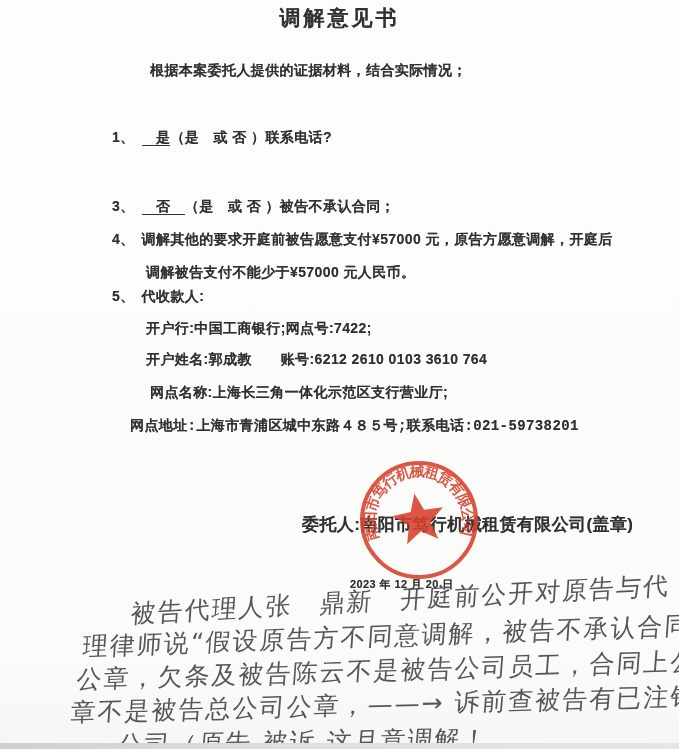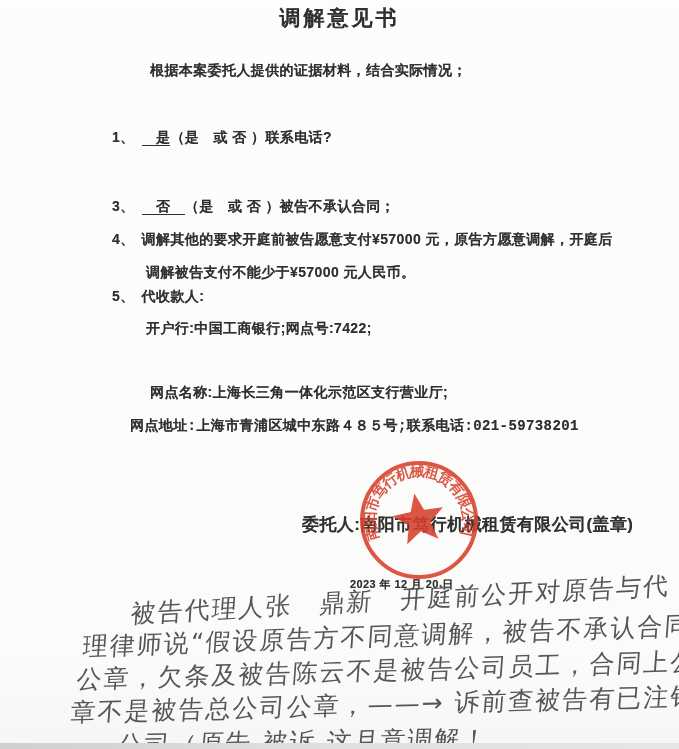--- a/index.html
+++ b/index.html
@@ -53,20 +53,21 @@
 
 
   <div class="printed i3"><span class="num">3、</span><span class="answer">　否　</span><span>（是　或 否 ）被告不承认合同；</span></div>
 
   <div class="printed i4"><span class="num">4、</span><span>调解其他的要求开庭前被告愿意支付¥57000 元，原告方愿意调解，开庭后</span></div>
   <div class="printed i4b">调解被告支付不能少于¥57000 元人民币。</div>
 
   <div class="printed i5"><span class="num">5、</span><span>代收款人:</span></div>
 
   <div class="printed b1">开户行:中国工商银行;网点号:7422;</div>
+  <div class="printed b2">开户姓名:郭成教　　账号:6212 2610 0103 3610 764</div>
   <div class="printed b3">网点名称:上海长三角一体化示范区支行营业厅;</div>
   <div class="printed b4">网点地址:上海市青浦区城中东路４８５号;联系电话:021-59738201</div>
 
   <div class="printed sig">委托人:南阳市笃行机械租赁有限公司(盖章)</div>
   <div class="printed date">2023 年 12 月 20 日</div>
 
   <svg class="stamp" width="126" height="134" viewBox="0 0 126 134" aria-hidden="true">
     <circle cx="63" cy="67" r="57" fill="none" stroke="currentColor" stroke-width="4"></circle>
     <polygon transform="rotate(-10 63 67)" fill="currentColor" points="63,40 69.8,57.7 88.7,58.7 73.9,70.6 78.9,88.8 63,78.5 47.1,88.8 52.1,70.6 37.3,58.7 56.2,57.7"></polygon>
     <defs>

